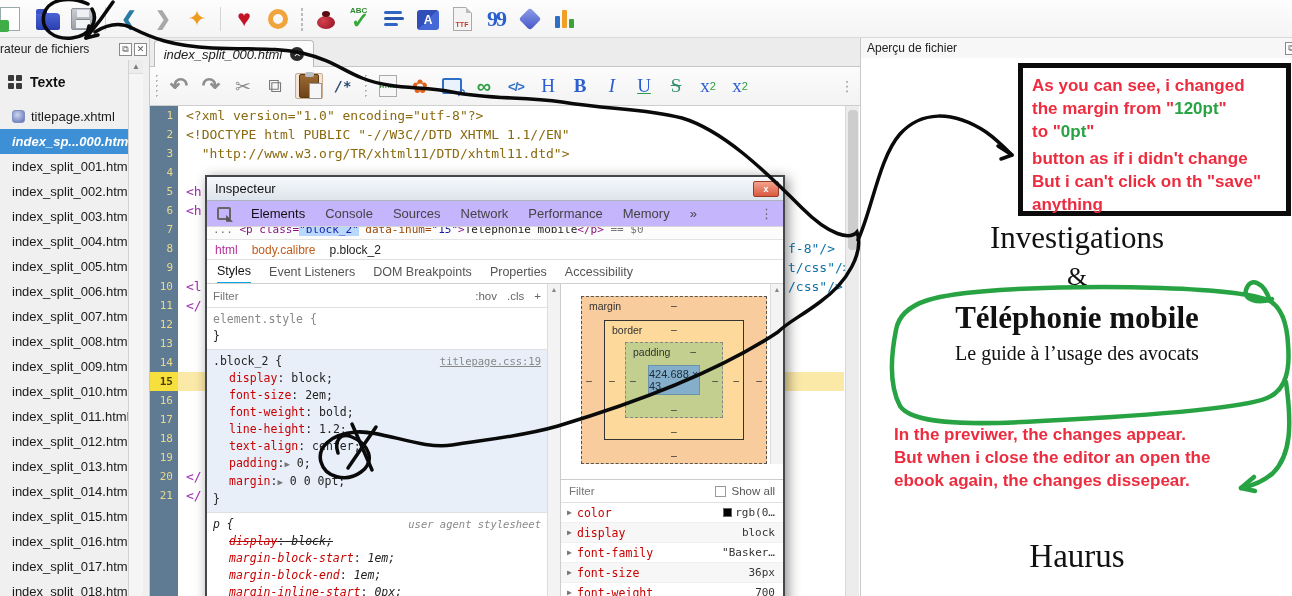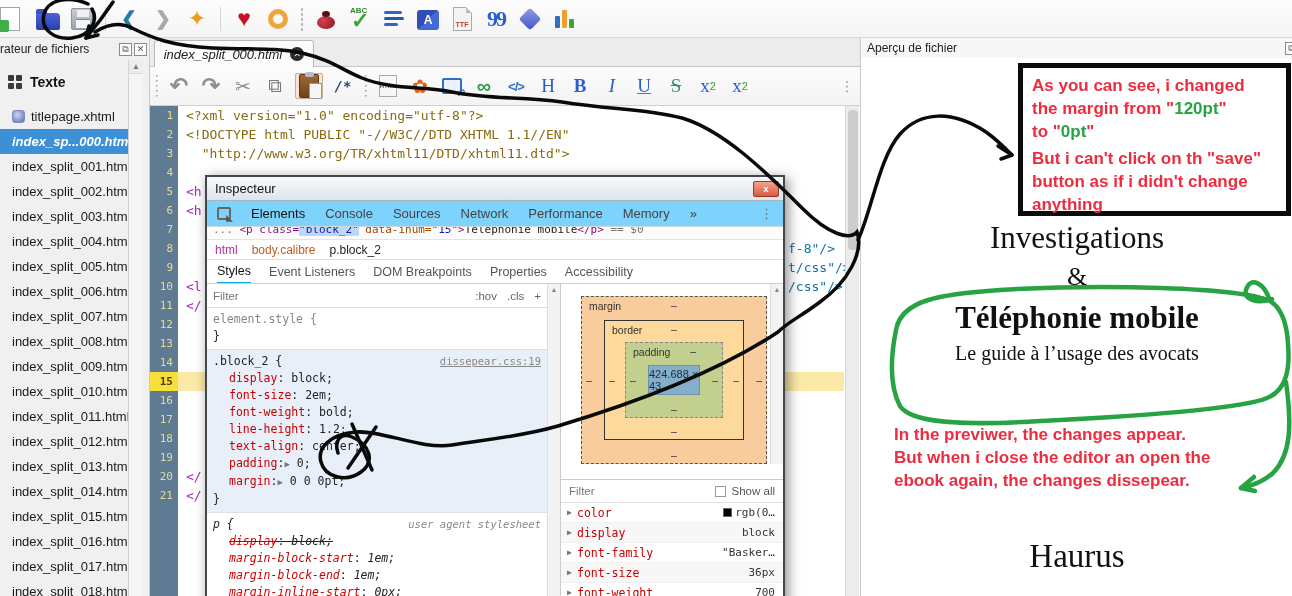--- a/index.html
+++ b/index.html
@@ -123,21 +123,21 @@
   .bt2 { font-size:26px; margin-top:6px; }
   .bt3 { font-size:31px; font-weight:bold; margin-top:8px; }
   .bt4 { font-size:20px; margin-top:6px; white-space:nowrap; }
   #note2 { position:absolute; left:33px; top:385px; }
   #author { position:absolute; left:0; top:500px; width:432px; text-align:center; font-family:"Liberation Serif",serif; font-size:33px; color:#111;}
 
   
   #inspector { position:absolute; left:205px; top:175px; width:580px; height:440px; background:#fff; border:2px solid #44484c; box-shadow:3px 3px 12px rgba(0,0,0,.45); }
   #insp-titlebar { height:24px; background:linear-gradient(#f7f9fb,#dde4ec); border-bottom:1px solid #aab4bf; display:flex; align-items:center; padding:0 4px 0 8px; font-size:13px; color:#111;}
   #insp-close { margin-left:auto; width:26px; height:16px; background:linear-gradient(#f2a38e,#d9593f); border:1px solid #9c3a28; border-radius:2px; color:#fff; font-size:9px; font-weight:bold; text-align:center; line-height:15px;}
-  #insp-tabs { height:26px; display:flex; align-items:center; gap:20px; padding:0 10px; border-bottom:1px solid #d6d6d6; background:#7dd3fc; font-size:13px; color:#444;}
+  #insp-tabs { height:26px; display:flex; align-items:center; gap:20px; padding:0 10px; border-bottom:1px solid #d6d6d6; background:#c4b5fd; font-size:13px; color:#444;}
   .picker { width:14px; height:13px; border:2px solid #666; border-radius:2px; position:relative; }
   .picker::after { content:"◥"; position:absolute; right:-4px; bottom:-6px; font-size:9px; color:#555; transform:rotate(180deg);}
   .insp-tab.active { color:#111; }
   .insp-dots { margin-left:auto; color:#666; font-size:13px; }
   #dom-row { height:13px; overflow:hidden; background:#fcfcfc; border-bottom:1px solid #e3e3e3; }
   #dom-row .inner { font-family:"DejaVu Sans Mono",monospace; font-size:11px; line-height:18px; margin-top:-6px; padding-left:6px; white-space:nowrap; color:#222;}
   .tk-tag{color:#881280;} .tk-attr{color:#994500;} .tk-val{color:#1a1aa6;} .tk-eq{color:#777;}
   .tk-sel{background:#b9d9fc;}
   #crumbs { height:20px; display:flex; align-items:center; gap:14px; font-size:12px; padding-left:8px; border-bottom:1px solid #e0e0e0;}
   .crumb1{color:#b5309a;} .crumb2{color:#c25d1f;} .crumb3{color:#222;}
@@ -414,22 +414,22 @@
   <div id="preview">
     <div id="preview-header">
       <span>Aperçu de fichier</span>
       <span class="win-btn">⧉</span>
     </div>
     <div id="note-box">
       <div class="note-line"><span>As you can see, i changed</span></div>
       <div class="note-line"><span>the margin from "</span><span class="note-green">120pt</span><span>"</span></div>
       <div class="note-line"><span>to "</span><span class="note-green">0pt</span><span>"</span></div>
       <div class="note-gap"></div>
+      <div class="note-line"><span>button as if i didn't change</span></div>
       <div class="note-line"><span>But i can't click on th "save"</span></div>
-      <div class="note-line"><span>button as if i didn't change</span></div>
       <div class="note-line"><span>anything</span></div>
     </div>
     <div id="book-title">
       <div class="bt1">Investigations</div>
       <div class="bt2">&amp;</div>
       <div class="bt3">Téléphonie mobile</div>
       <div class="bt4">Le guide à l’usage des avocats</div>
     </div>
     <div id="note2">
       <div class="note-line">In the previwer, the changes appear.</div>
@@ -479,21 +479,21 @@
         <input placeholder="Filter" style="">
         <span class="hovcls">:hov</span>
         <span class="hovcls">.cls</span>
         <span class="hovcls">+</span>
       </div>
       <div class="rule">
         <div class="gray">element.style {</div>
         <div>}</div>
       </div>
       <div class="rule block2">
-        <div><span class="src">dissepear.css:19</span><span>.block_2 {</span></div>
+        <div><span class="src">titlepage.css:19</span><span>.block_2 {</span></div>
         <div class="prop"><span class="pname">display</span><span>: </span><span class="pval">block;</span></div>
         <div class="prop"><span class="pname">font-size</span><span>: </span><span class="pval">2em;</span></div>
         <div class="prop"><span class="pname">font-weight</span><span>: </span><span class="pval">bold;</span></div>
         <div class="prop"><span class="pname">line-height</span><span>: </span><span class="pval">1.2;</span></div>
         <div class="prop"><span class="pname">text-align</span><span>: </span><span class="pval">center;</span></div>
         <div class="prop"><span class="pname">padding</span><span>:</span><span class="exp">▶</span><span class="pval"> </span><span class="pval">0;</span></div>
         <div class="prop"><span class="pname">margin</span><span>:</span><span class="exp">▶</span><span class="pval"> </span><span class="pval">0 0 0pt;</span></div>
         <div>}</div>
       </div>
       <div class="rule ua">

